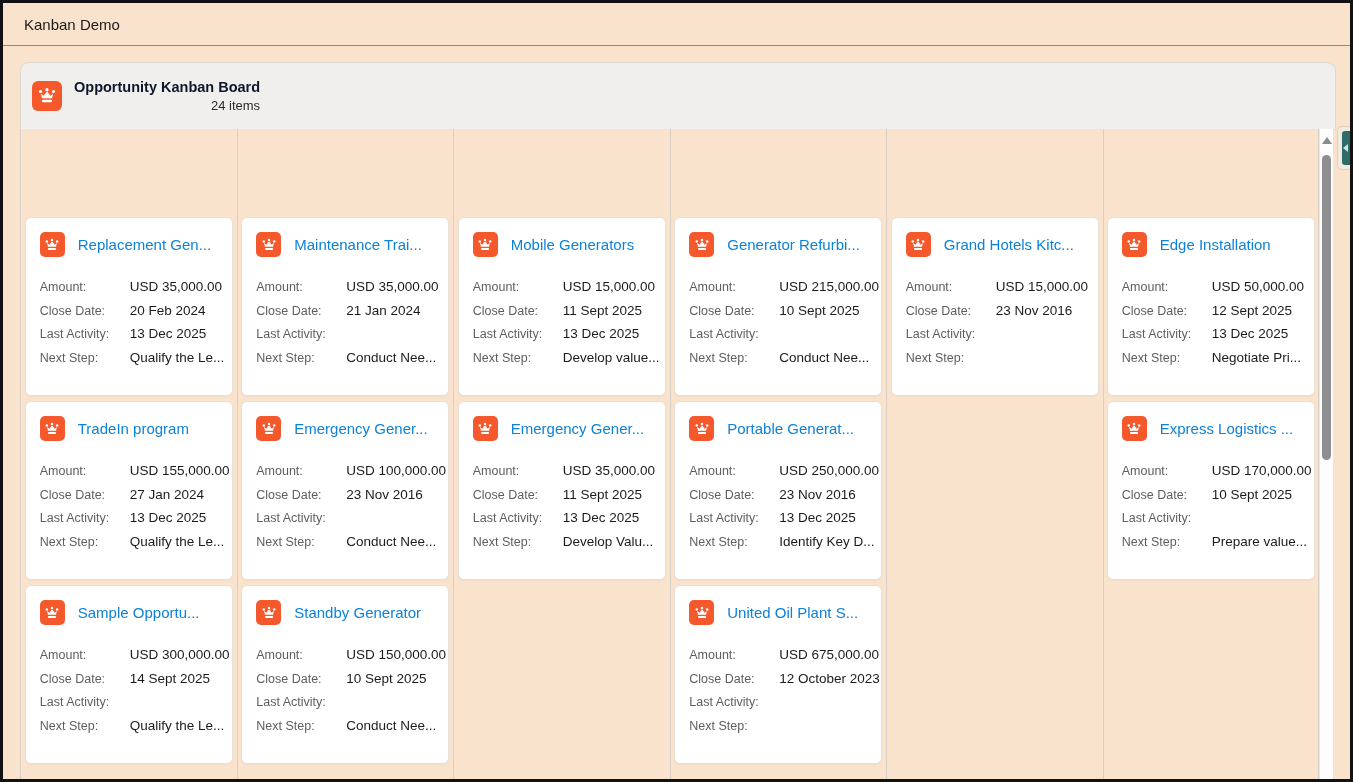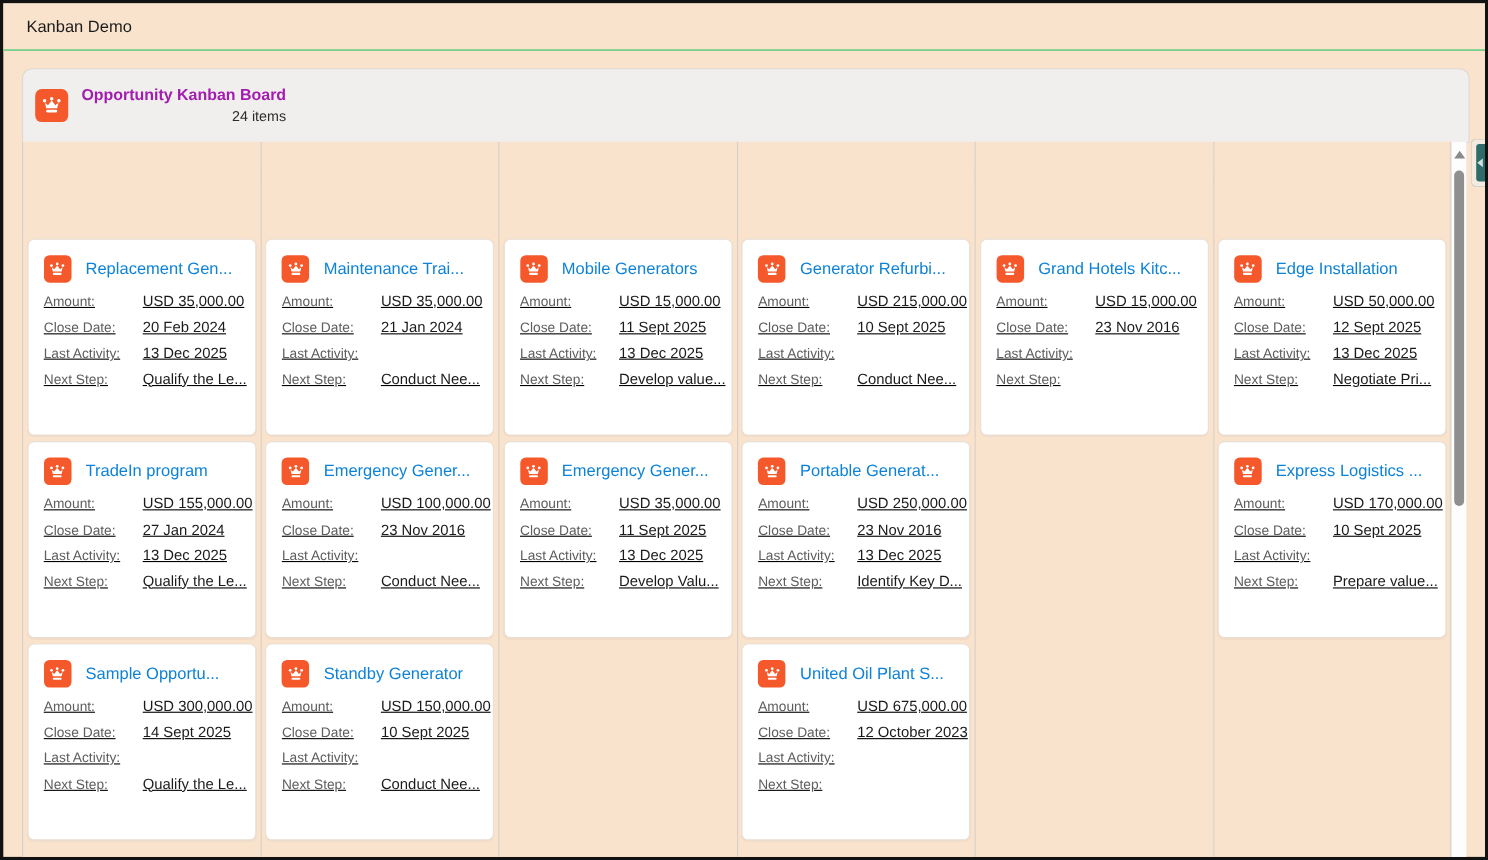--- a/index.html
+++ b/index.html
@@ -20,21 +20,21 @@
     position:absolute; left:17px; top:59px; width:1316px; height:68px;
     background:#f1efed; border:1px solid #ddd8d0;
     border-radius:9px 9px 0 0; display:flex; align-items:center;
   }
   .board-icon {
     width:30px; height:30px; border-radius:6px; background:#f4582b;
     margin-left:11px; flex:0 0 auto; display:flex; align-items:center; justify-content:center;
   }
   .board-icon svg, .card-icon svg { display:block; }
   .panel-titles { margin-left:12px; }
-  .board-title { font-size:14.5px; font-weight:bold; color:#a21caf; line-height:19px; }
+  .board-title { font-size:14.5px; font-weight:bold; color:#0f172a; line-height:19px; }
   .board-count { font-size:13px; color:#2b2b2b; line-height:17px;text-align:right; }
 
   .chevron-row {
     position:absolute; left:30px; top:144px; width:1290px; height:30px;
     display:flex;
   }
   .chevron-seg {
     flex:1 1 0; background:#c9c9c9; position:relative; margin-right:2px;
     display:flex; align-items:center; justify-content:center; cursor:pointer;
     clip-path:polygon(0 0, calc(100% - 16px) 0, 100% 50%, calc(100% - 16px) 100%, 0 100%, 16px 50%);
@@ -66,21 +66,21 @@
   }
   .card-head { display:flex; align-items:center; margin-top:1px; }
   .card-icon {
     width:25px; height:25px; border-radius:5px; background:#f4582b;
     flex:0 0 auto; display:flex; align-items:center; justify-content:center;
   }
   .card-title {
     margin-left:13px; font-size:15px; color:#0d82d8; text-decoration:none;
     white-space:nowrap; overflow:hidden; flex:1 1 auto;
   }
-  .fields { margin-top:10px;text-decoration:underline; }
+  .fields { margin-top:23px; }
   .frow { display:flex; height:23.5px; align-items:flex-start; }
   .flabel { width:90px; flex:0 0 auto; font-size:12.5px; color:#5e5e5e; }
   .fvalue { font-size:13.5px; color:#1b1b1b; white-space:nowrap; margin-top:-1px; }
 
   .vscrollbar {
     position:absolute; left:1316px; top:126px; bottom:0; width:14px;
     background:#fdfdfd; border-left:1px solid #eee7dd;
   }
   .vscroll-up {
     position:absolute; left:2px; top:8px; width:0; height:0; cursor:pointer;

